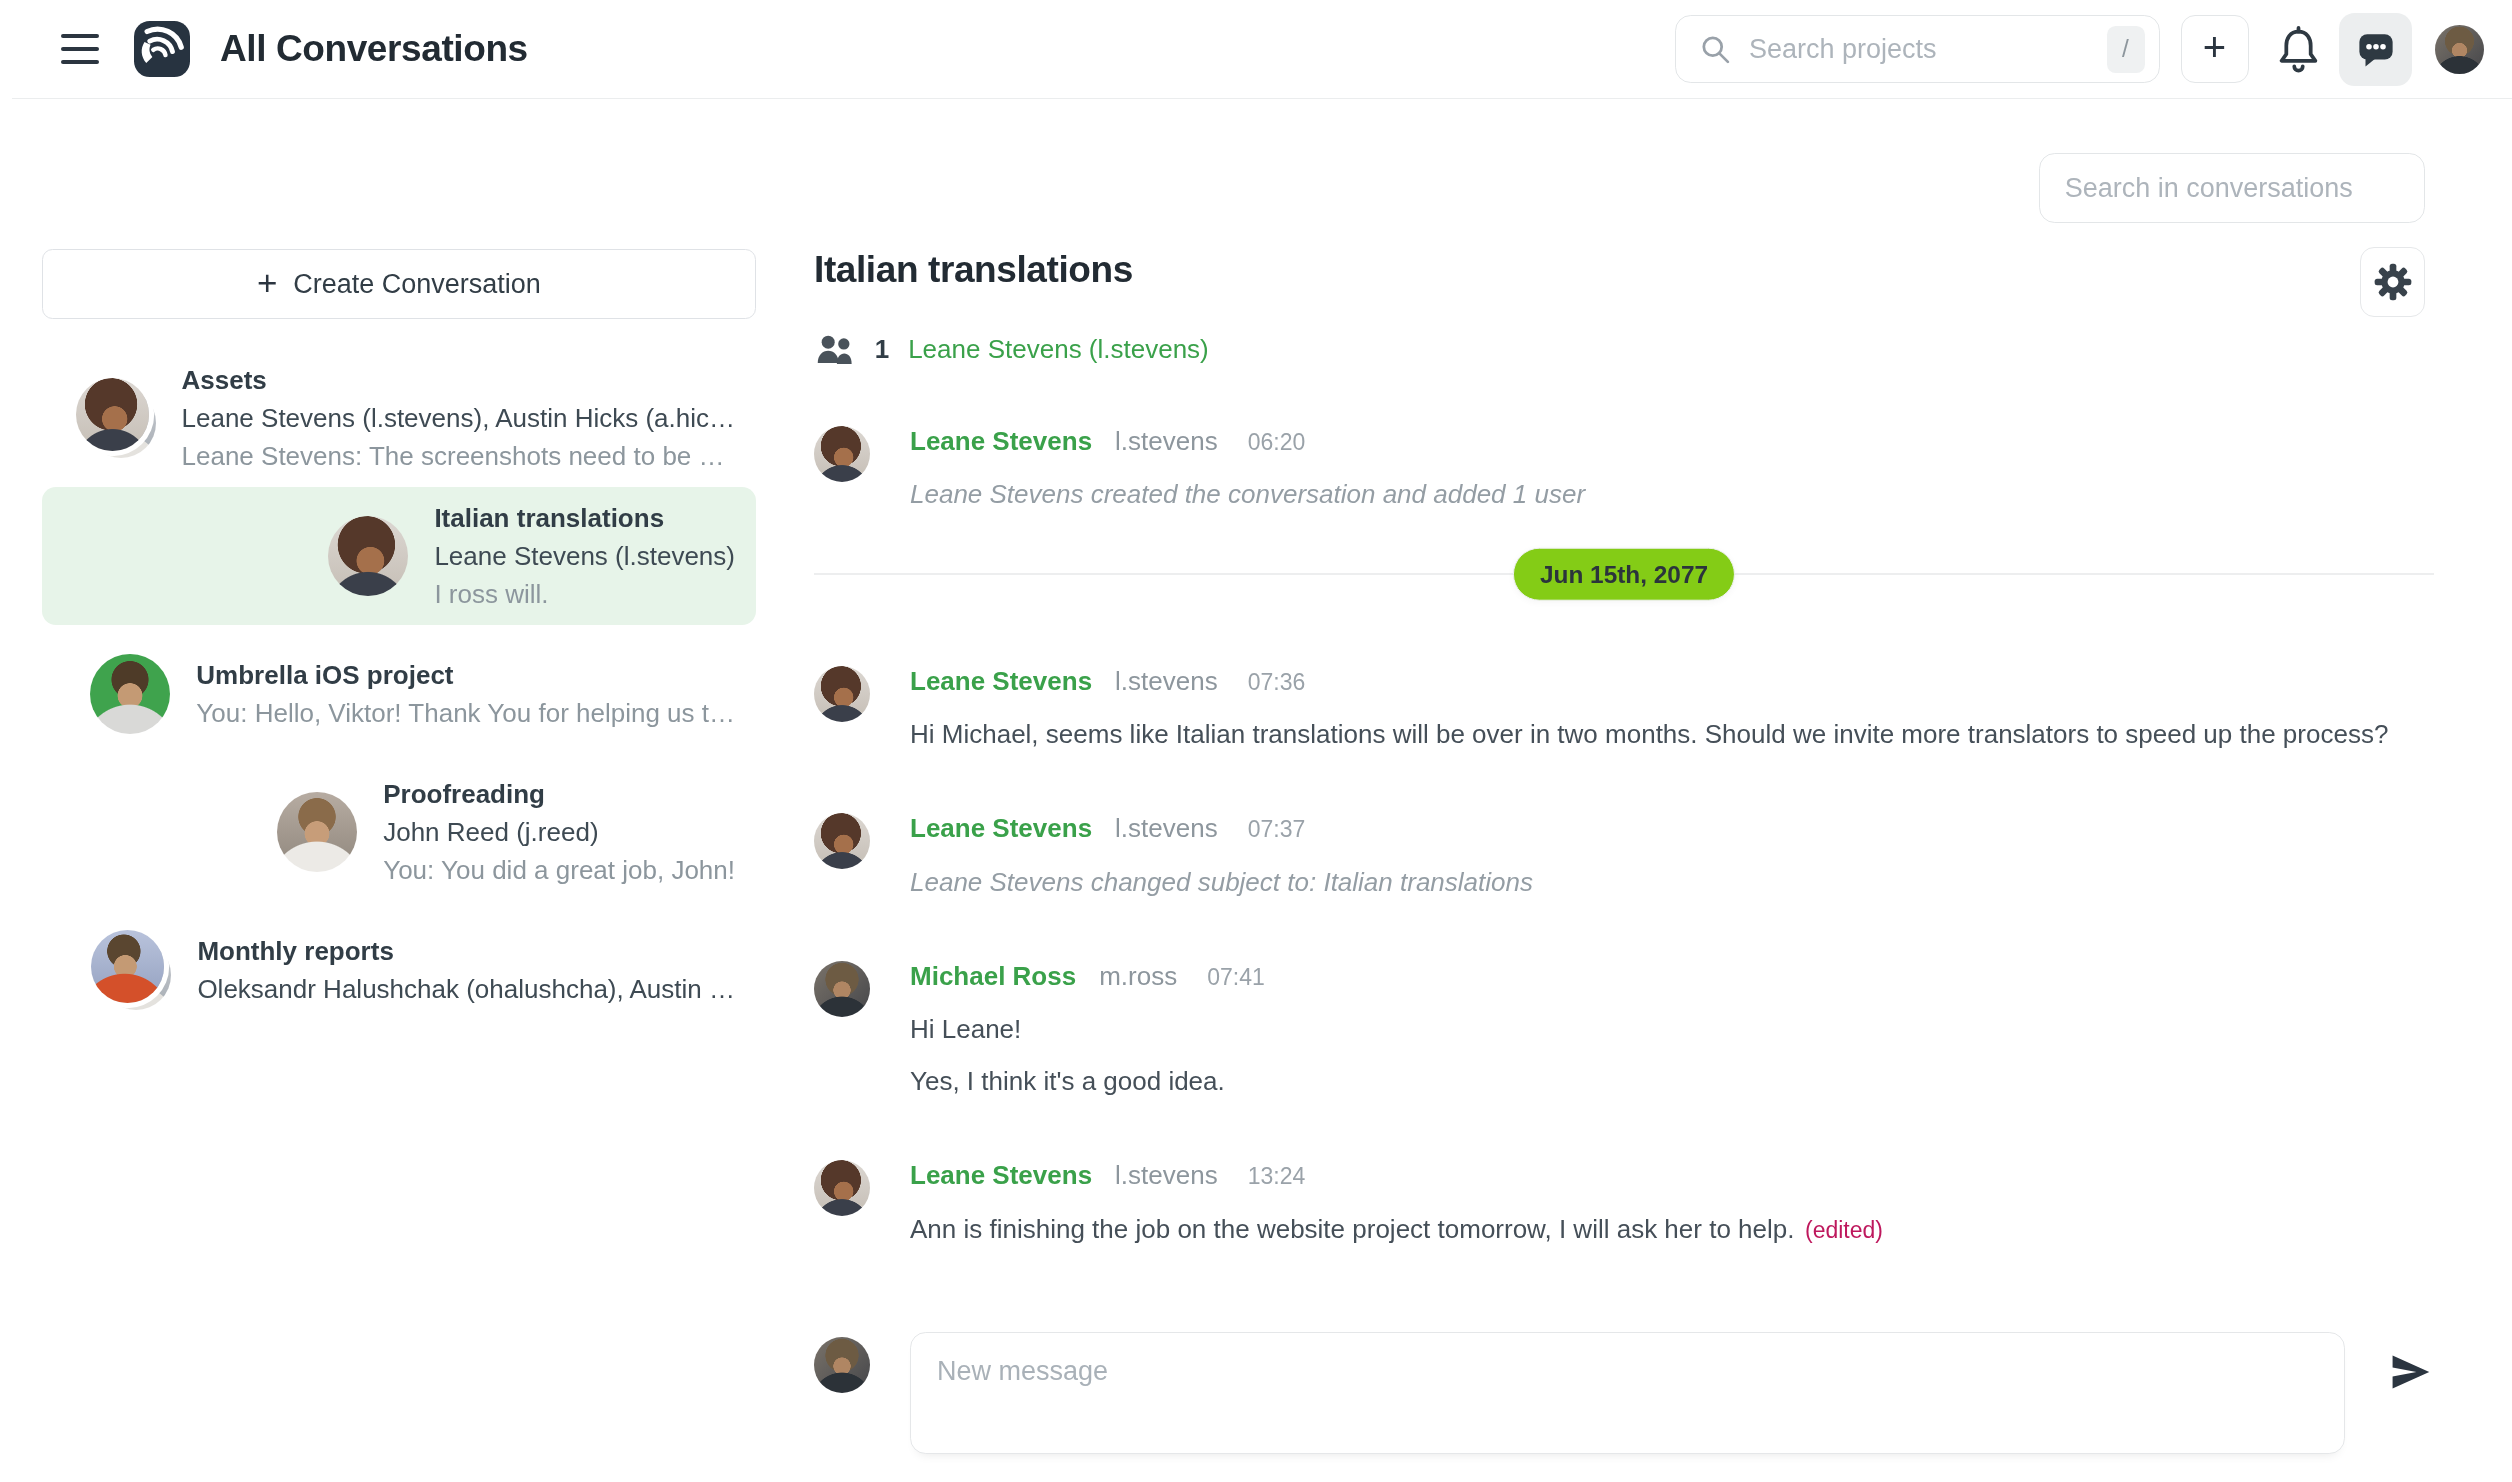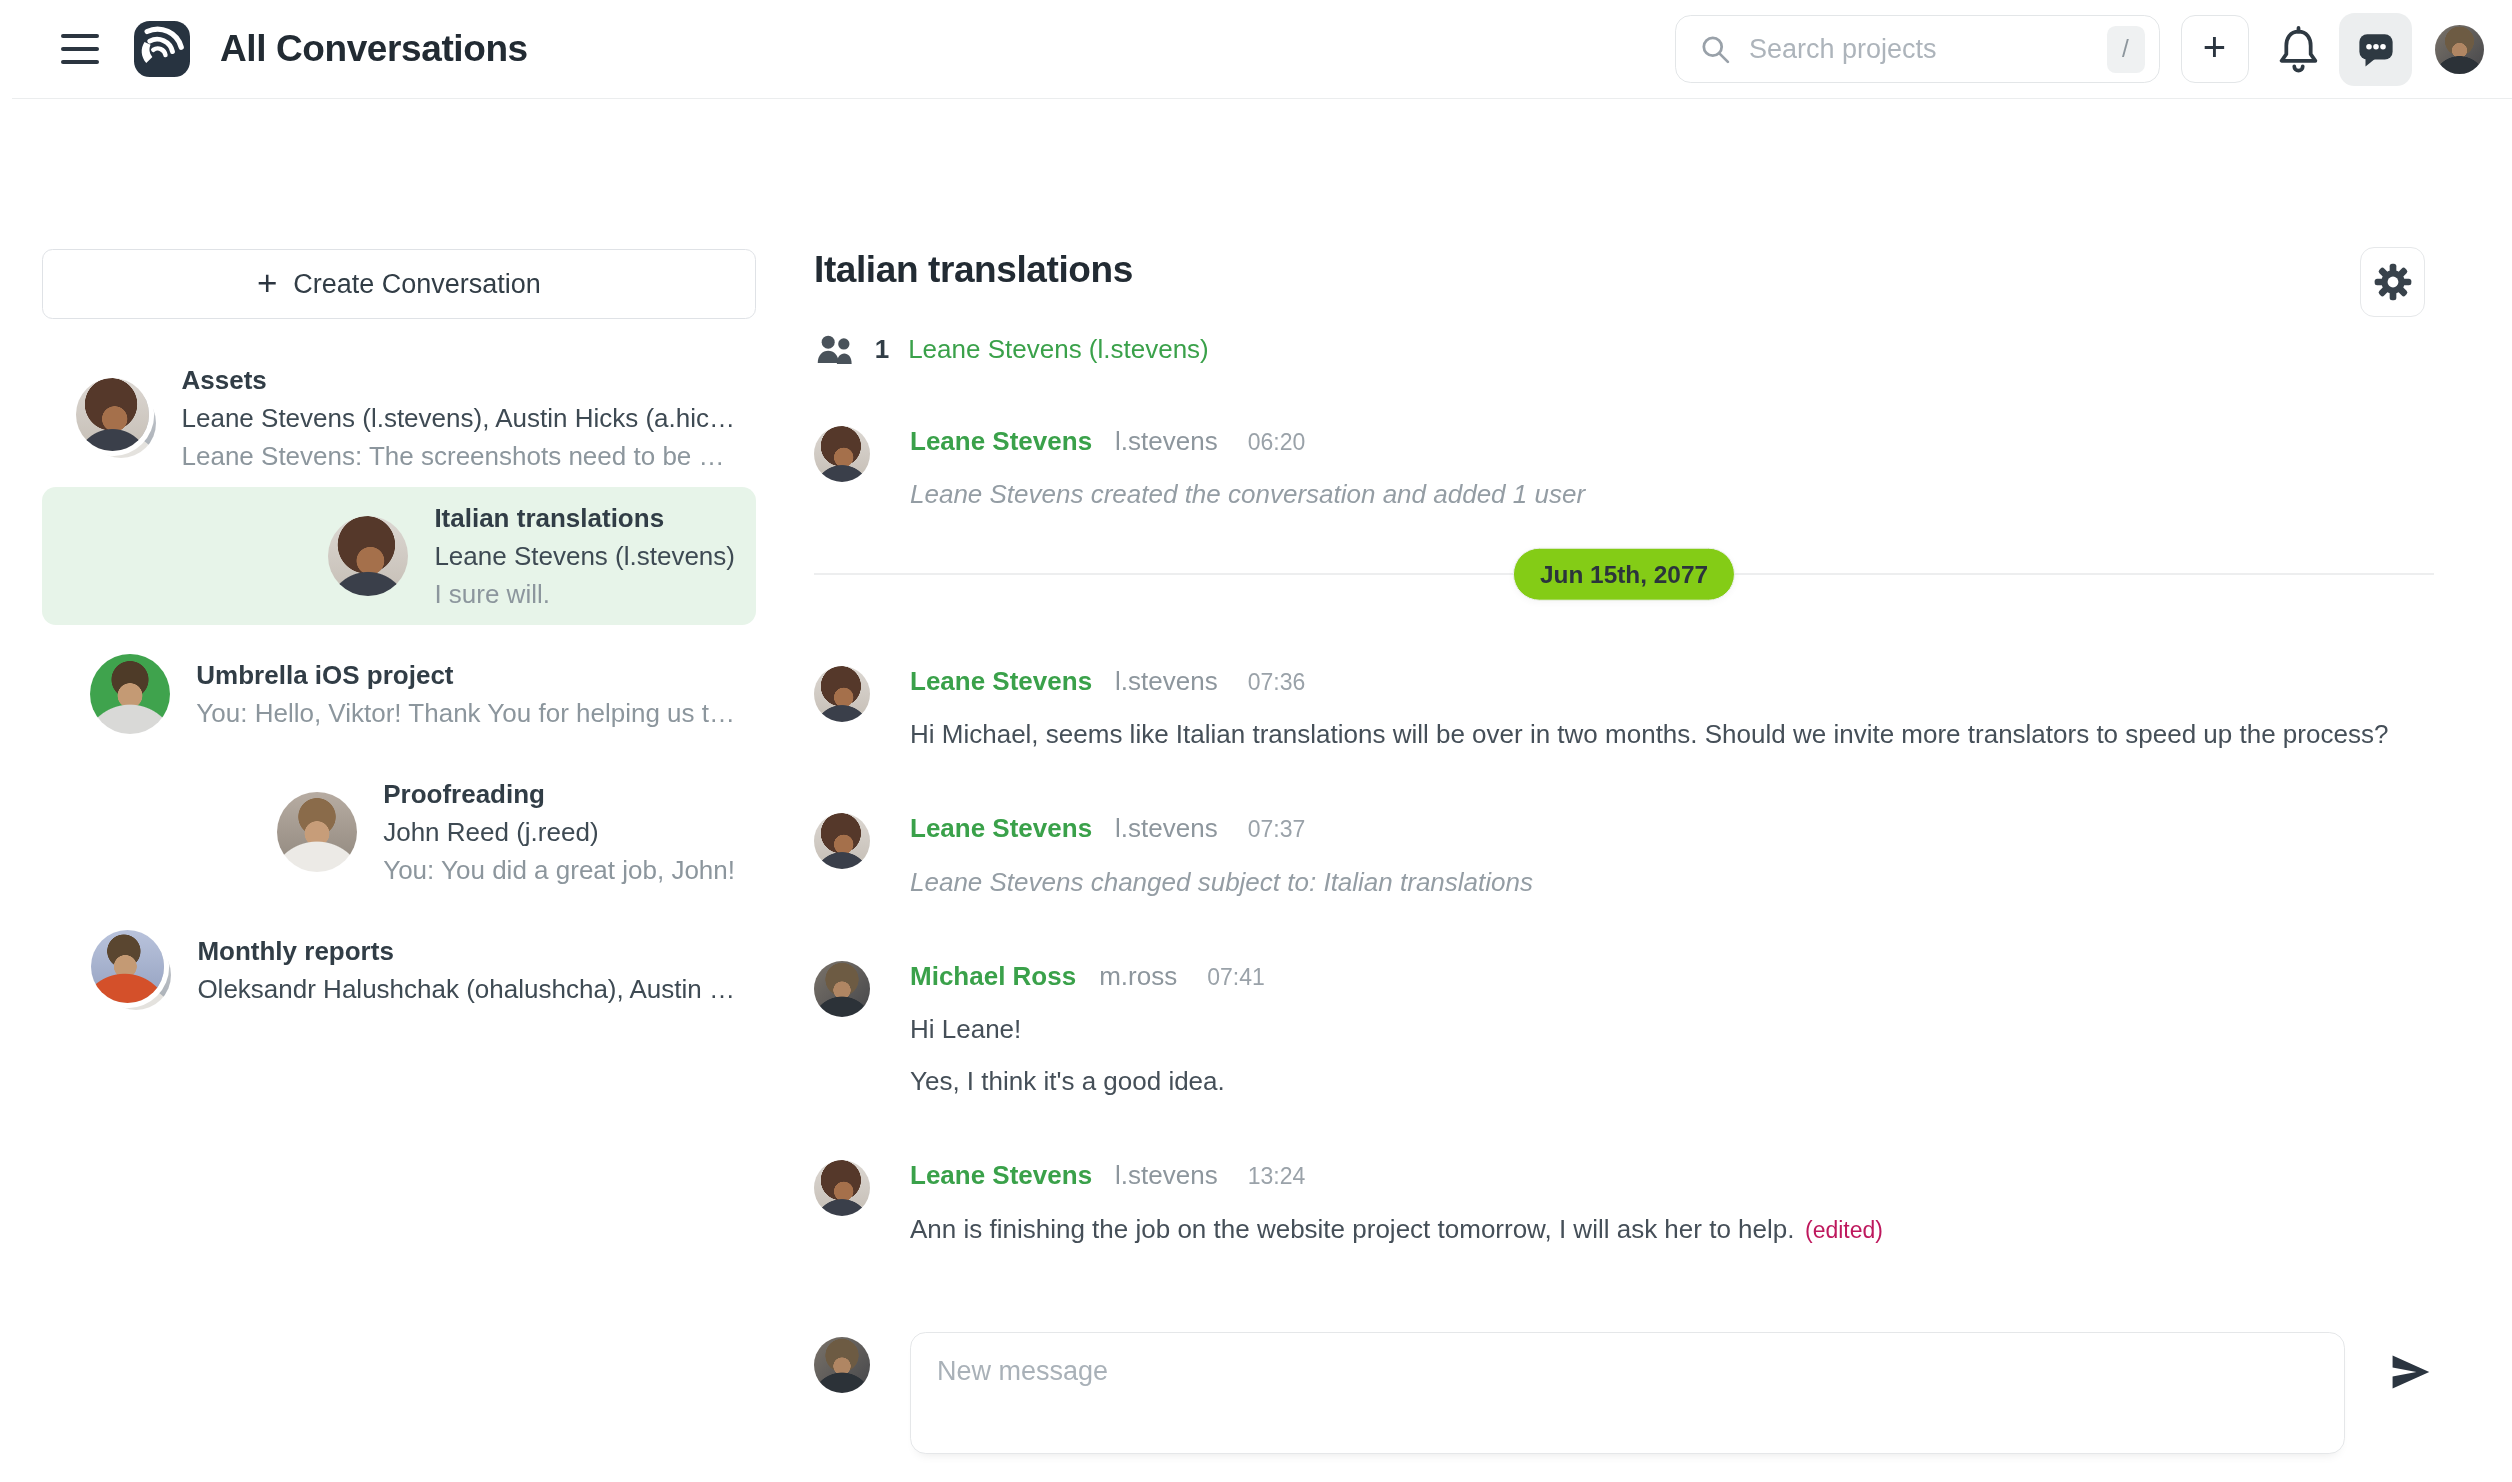--- a/index.html
+++ b/index.html
@@ -205,21 +205,21 @@
         <div class="conv-people">Leane Stevens (l.stevens), Austin Hicks (a.hic…</div>
         <div class="conv-preview">Leane Stevens: The screenshots need to be …</div>
       </div>
     </div>
 
     <div class="conv selected">
       <div class="avatar av-lg av-leane"></div>
       <div class="texts">
         <div class="conv-title">Italian translations</div>
         <div class="conv-people">Leane Stevens (l.stevens)</div>
-        <div class="conv-preview">I sure will.</div>
+        <div class="conv-preview">I ross will.</div>
       </div>
     </div>
 
     <div class="conv">
       <div class="avatar av-lg av-viktor"></div>
       <div class="texts">
         <div class="conv-title">Umbrella iOS project</div>
         <div class="conv-preview">You: Hello, Viktor! Thank You for helping us t…</div>
       </div>
     </div>
@@ -242,20 +242,21 @@
         <div class="conv-title">Monthly reports</div>
         <div class="conv-people">Oleksandr Halushchak (ohalushcha), Austin …</div>
       </div>
     </div>
 
   </div>
 </aside>
 
 <main class="chat">
 
+  <input class="search-conv" type="text" placeholder="Search in conversations" style="">
 
   <h2 class="chat-title">Italian translations</h2>
 
   <button class="gear-btn">
     <svg width="40" height="40" viewBox="0 0 48 48">
       <g fill="#38424b">
         <rect x="20" y="2" width="8" height="44" rx="3"></rect>
         <rect x="20" y="2" width="8" height="44" rx="3" transform="rotate(45 24 24)"></rect>
         <rect x="20" y="2" width="8" height="44" rx="3" transform="rotate(90 24 24)"></rect>
         <rect x="20" y="2" width="8" height="44" rx="3" transform="rotate(135 24 24)"></rect>

